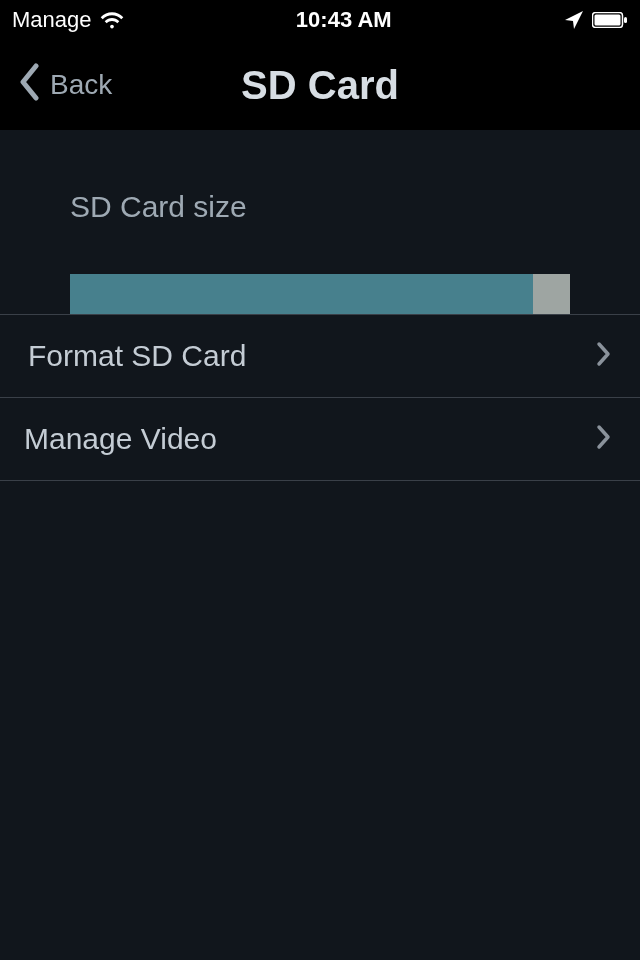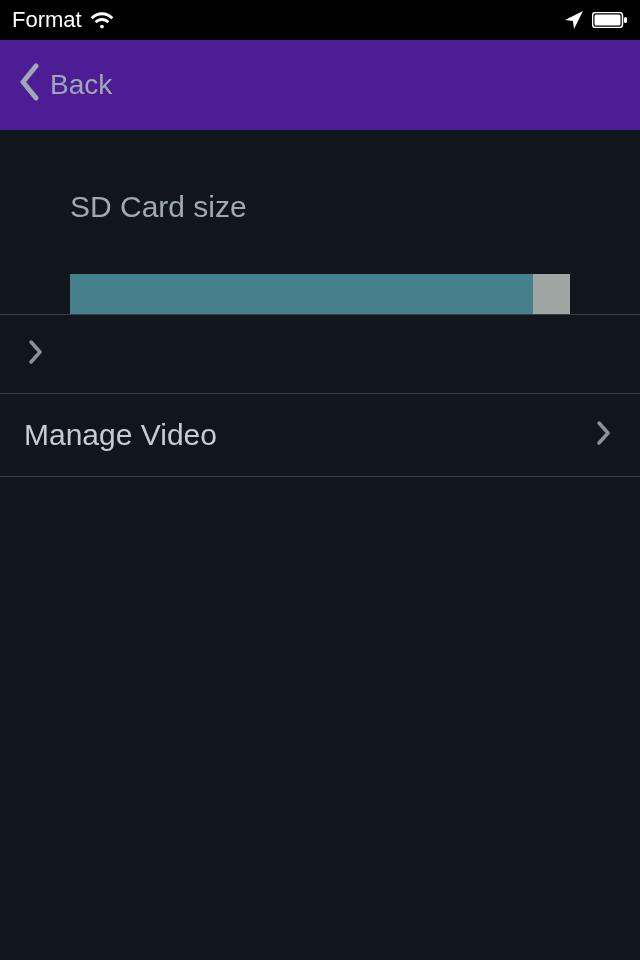--- a/index.html
+++ b/index.html
@@ -23,21 +23,21 @@
       font-size: 22px;
       font-weight: 400;
     }
     .status-left { display: flex; align-items: center; gap: 8px; }
     .status-right { display: flex; align-items: center; gap: 8px; }
     .status-time { font-weight: 600; font-size: 22px; }
     .wifi-icon, .location-icon, .battery-icon { display: inline-flex; align-items: center; }
     
     .nav-bar {
       height: 90px;
-      background: #4c1d95;
+      background: #000000;
       display: flex;
       align-items: center;
       position: relative;
     }
     .back-btn {
       display: flex;
       align-items: center;
       gap: 10px;
       padding-left: 18px;
       color: #9ea9b3;
@@ -89,27 +89,28 @@
     }
     .list-row:last-child { border-bottom: 1px solid #3a4048; padding-left: 24px; }
     .list-label { color: #c4ccd4; font-size: 30px; }
     .chevron { color: #8a929b; }
   </style>
 </head>
 <body>
 
 <div class="status-bar">
   <div class="status-left">
-    <span>Format</span>
+    <span>Manage</span>
     <span class="wifi-icon">
       <svg width="24" height="18" viewBox="0 0 24 18">
           <path d="M12 17.5c-1 0-1.9-.9-1.9-1.9s.9-1.9 1.9-1.9 1.9.9 1.9 1.9-.9 1.9-1.9 1.9zm-5.3-5.3l-2-2C7 7.9 9.4 6.9 12 6.9s5 1 7.3 3.3l-2 2C15.8 10.7 14 10 12 10s-3.8.7-5.3 2.2zm-4-4l-2-2C3.9 3 7.8 1.3 12 1.3s8.1 1.7 11.3 4.9l-2 2C18.7 5.6 15.5 4.3 12 4.3S5.3 5.6 2.7 8.2z" fill="#fff"></path>
         </svg>
     </span>
   </div>
+  <div class="status-time">10:43 AM</div>
   <div class="status-right">
     <span class="location-icon">
       <svg width="20" height="20" viewBox="0 0 20 20">
           <path d="M1 10 L19 1 L10 19 L9 11 Z" fill="#fff"></path>
         </svg>
     </span>
     <span class="battery-icon">
       <svg width="36" height="16" viewBox="0 0 36 16">
           <rect x="0.5" y="0.5" width="30" height="15" rx="3" ry="3" fill="none" stroke="#fff" stroke-width="1.5"></rect>
           <rect x="2.5" y="2.5" width="26" height="11" rx="1.5" fill="#fff"></rect>
@@ -121,32 +122,34 @@
 
 <div class="nav-bar">
   <div class="back-btn">
     <span>
       <svg width="22" height="38" viewBox="0 0 22 38">
           <polyline points="18,3 5,19 18,35" fill="none" stroke="#9ea9b3" stroke-width="5" stroke-linecap="round" stroke-linejoin="round"></polyline>
         </svg>
     </span>
     <span>Back</span>
   </div>
+  <div class="nav-title">SD Card</div>
 </div>
 
 <div class="content">
   <div class="section-label">SD Card size</div>
 
   <div class="progress-wrap">
     <div class="progress-fill" id="progress-fill" style="width: 92.6216%;"></div>
   </div>
 
 
   <div class="list">
     <div class="list-row">
+      <span class="list-label">Format SD Card</span>
       <span class="chevron">
         <svg width="16" height="26" viewBox="0 0 16 26">
             <polyline points="3,3 12,13 3,23" fill="none" stroke="#8a929b" stroke-width="3.5" stroke-linecap="round" stroke-linejoin="round"></polyline>
           </svg>
       </span>
     </div>
     <div class="list-row">
       <span class="list-label">Manage Video</span>
       <span class="chevron">
         <svg width="16" height="26" viewBox="0 0 16 26">

